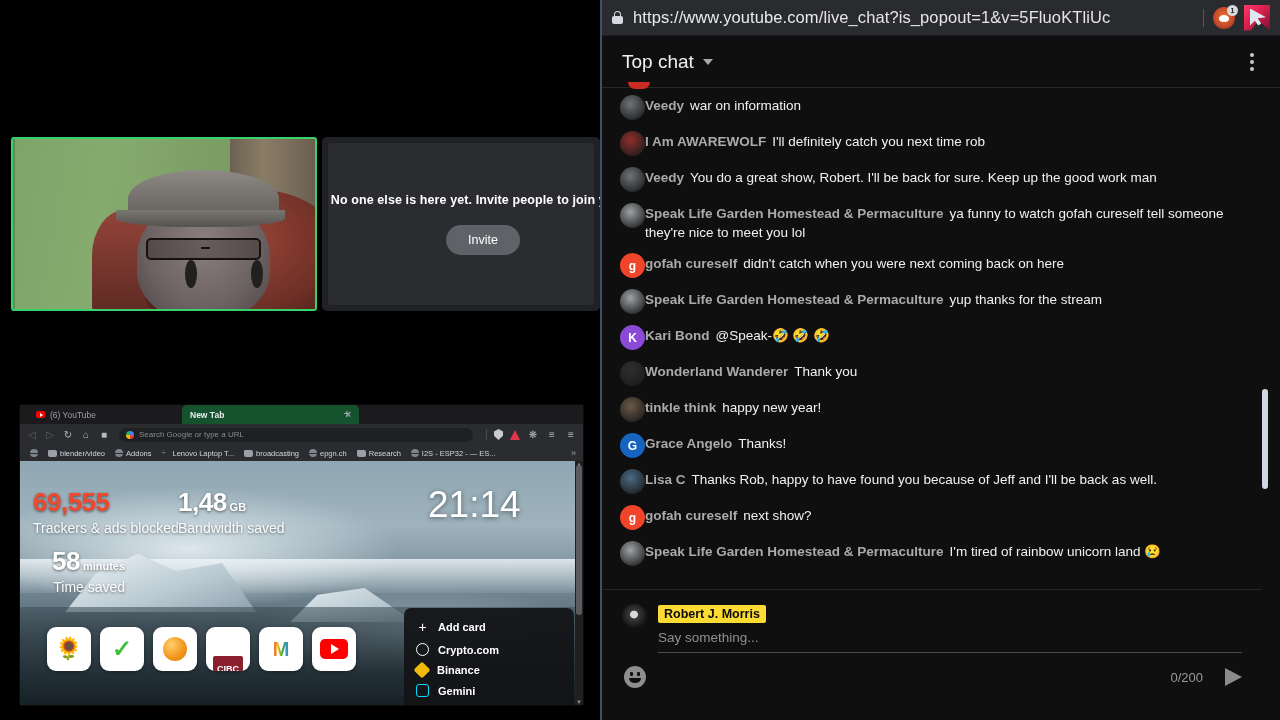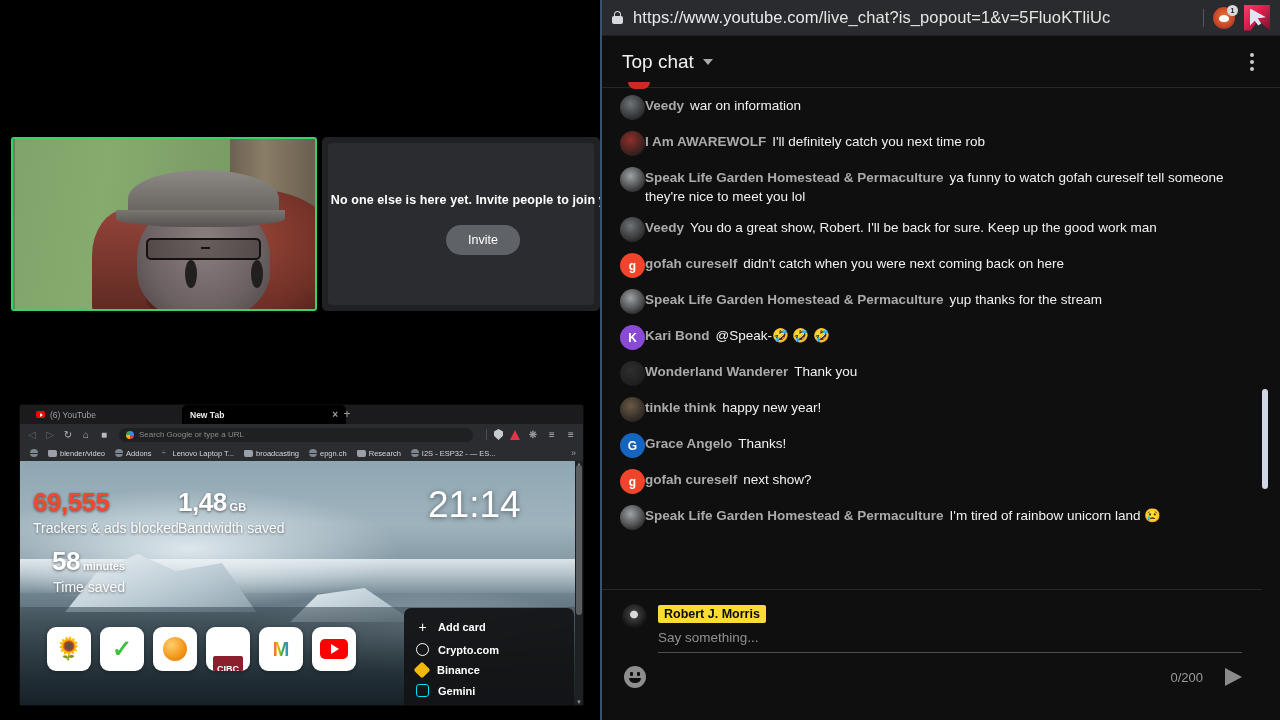--- a/index.html
+++ b/index.html
@@ -93,21 +93,21 @@
     box-shadow: 0 0 0 1px #0b0b0c;
   }
   
   #tabstrip { position: relative; height: 19px; background: #1b1b1d; }
   .tab {
     position: absolute; top: 0; height: 19px; display: flex; align-items: center;
     gap: 5px; padding: 0 8px; font-size: 8.5px; color: #9aa0a6;
     border-radius: 5px 5px 0 0; white-space: nowrap;
   }
   .tab.inactive { left: 8px; width: 150px; }
-  .tab.active { left: 162px; width: 164px; background: #000000; color: #e8eaed; font-weight: bold; }
+  .tab.active { left: 162px; width: 177px; background: #14532d; color: #e8eaed; font-weight: bold; }
   .tab .fav-yt {
     width: 9px; height: 7px; background: #ff0000; border-radius: 2px; position: relative; flex: 0 0 auto;
   }
   .tab .fav-yt:after {
     content: ""; position: absolute; left: 3.5px; top: 1.6px;
     border-left: 3px solid #fff; border-top: 2px solid transparent; border-bottom: 2px solid transparent;
   }
   .tab .x { margin-left: auto; font-size: 10px; color: #9aa0a6; cursor: pointer; }
   #newtabbtn {
     position: absolute; left: 320px; top: 3px; width: 14px; height: 14px;
@@ -550,28 +550,28 @@
       <div id="chatlist">
           <div class="msgrow">
             <div class="av" style="background: radial-gradient(circle at 42% 36%, rgb(111, 116, 120), rgb(27, 27, 27) 88%);"></div>
             <div class="mtext"><span class="au">Veedy</span><span>war on information</span></div>
           </div>
           <div class="msgrow">
             <div class="av" style="background: radial-gradient(circle at 42% 36%, rgb(143, 47, 42), rgb(27, 27, 27) 88%);"></div>
             <div class="mtext"><span class="au">I Am AWAREWOLF</span><span>I'll definitely catch you next time rob</span></div>
           </div>
           <div class="msgrow">
+            <div class="av" style="background: radial-gradient(circle at 42% 36%, rgb(111, 116, 120), rgb(27, 27, 27) 88%);"></div>
+            <div class="mtext"><span class="au">Veedy</span><span>You do a great show, Robert. I'll be back for sure. Keep up the good work man</span></div>
+          </div>
+          <div class="msgrow">
             <div class="av" style="background: radial-gradient(circle at 42% 36%, rgb(158, 163, 166), rgb(27, 27, 27) 88%);"></div>
             <div class="mtext"><span class="au">Speak Life Garden Homestead &amp; Permaculture</span><span>ya funny to watch gofah cureself tell someone they're nice to meet you lol</span></div>
           </div>
           <div class="msgrow">
-            <div class="av" style="background: radial-gradient(circle at 42% 36%, rgb(111, 116, 120), rgb(27, 27, 27) 88%);"></div>
-            <div class="mtext"><span class="au">Veedy</span><span>You do a great show, Robert. I'll be back for sure. Keep up the good work man</span></div>
-          </div>
-          <div class="msgrow">
             <div class="av" style="background: rgb(240, 68, 43);">g</div>
             <div class="mtext"><span class="au">gofah cureself</span><span>didn't catch when you were next coming back on here</span></div>
           </div>
           <div class="msgrow">
             <div class="av" style="background: radial-gradient(circle at 42% 36%, rgb(158, 163, 166), rgb(27, 27, 27) 88%);"></div>
             <div class="mtext"><span class="au">Speak Life Garden Homestead &amp; Permaculture</span><span>yup thanks for the stream</span></div>
           </div>
           <div class="msgrow">
             <div class="av" style="background: rgb(138, 74, 214);">K</div>
             <div class="mtext"><span class="au">Kari Bond</span><span>@Speak-🤣 🤣 🤣</span></div>
@@ -580,20 +580,24 @@
             <div class="av" style="background: radial-gradient(circle at 42% 36%, rgb(46, 46, 46), rgb(27, 27, 27) 88%);"></div>
             <div class="mtext"><span class="au">Wonderland Wanderer</span><span>Thank you</span></div>
           </div>
           <div class="msgrow">
             <div class="av" style="background: radial-gradient(circle at 42% 36%, rgb(107, 90, 70), rgb(27, 27, 27) 88%);"></div>
             <div class="mtext"><span class="au">tinkle think</span><span>happy new year!</span></div>
           </div>
           <div class="msgrow">
             <div class="av" style="background: rgb(21, 101, 192);">G</div>
             <div class="mtext"><span class="au">Grace Angelo</span><span>Thanks!</span></div>
+          </div>
+          <div class="msgrow">
+            <div class="av" style="background: radial-gradient(circle at 42% 36%, rgb(74, 107, 132), rgb(27, 27, 27) 88%);"></div>
+            <div class="mtext"><span class="au">Lisa C</span><span>Thanks Rob, happy to have found you because of Jeff and I'll be back as well.</span></div>
           </div>
           <div class="msgrow">
             <div class="av" style="background: rgb(240, 68, 43);">g</div>
             <div class="mtext"><span class="au">gofah cureself</span><span>next show?</span></div>
           </div>
           <div class="msgrow">
             <div class="av" style="background: radial-gradient(circle at 42% 36%, rgb(158, 163, 166), rgb(27, 27, 27) 88%);"></div>
             <div class="mtext"><span class="au">Speak Life Garden Homestead &amp; Permaculture</span><span>I'm tired of rainbow unicorn land 😢</span></div>
           </div>
         </div>

